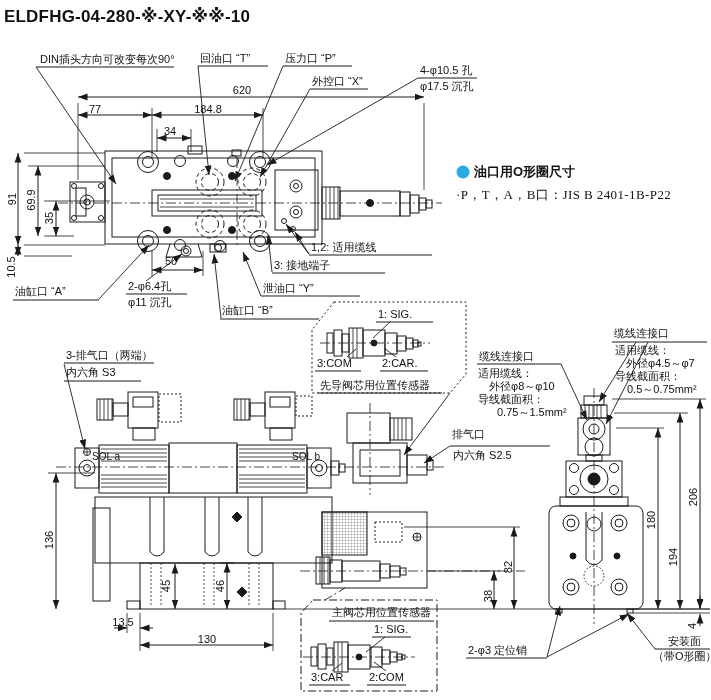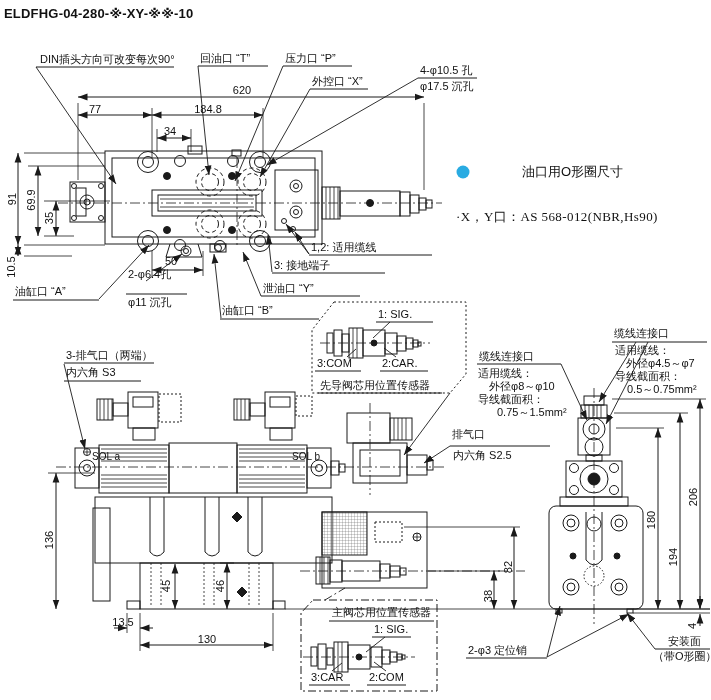--- a/index.html
+++ b/index.html
@@ -3,22 +3,22 @@
 <meta charset="utf-8">
 <style>
   html,body{margin:0;padding:0;background:#fff;}
   .page{position:relative;width:711px;height:700px;background:#fff;overflow:hidden;
         font-family:"Liberation Sans","DejaVu Sans",sans-serif;color:#111;}
   .page svg{position:absolute;left:0;top:0;}
   .lbl{position:absolute;white-space:nowrap;font-size:11px;line-height:1.1;}
   .c{transform:translate(-50%,-50%);}
   .v{transform:translate(-50%,-50%) rotate(-90deg);}
   .sm{font-size:10px;margin-top:20px;}
-  .title{position:absolute;left:4px;top:6px;font-size:13px;font-weight:bold;letter-spacing:.2px;white-space:nowrap;}
-  .head{font-size:13px;font-weight:normal;margin-left:48px;}
+  .title{position:absolute;left:4px;top:6px;font-size:17px;font-weight:bold;letter-spacing:.2px;white-space:nowrap;}
+  .head{font-size:13px;font-weight:bold;}
   .serif{font-family:"Liberation Serif","DejaVu Serif",serif;font-size:13px;letter-spacing:.4px;}
 </style>
 </head>
 <body>
 
 <div class="page">
 
 <svg width="711" height="700" viewBox="0 0 711 700">
   <defs>
     <marker id="ar" viewBox="0 0 10 8" markerWidth="10" markerHeight="8" refX="9.5" refY="4" orient="auto-start-reverse" markerUnits="userSpaceOnUse">
@@ -339,29 +339,29 @@
 <div class="lbl c" style="left:242px;top:90px">620</div>
 <div class="lbl c" style="left:95px;top:109px">77</div>
 <div class="lbl c" style="left:208px;top:109px">184.8</div>
 <div class="lbl c" style="left:170px;top:131px">34</div>
 <div class="lbl v" style="left:12px;top:199px">91</div>
 <div class="lbl v" style="left:31px;top:200px">69.9</div>
 <div class="lbl v" style="left:49px;top:218px">35</div>
 <div class="lbl v" style="left:11px;top:267px">10.5</div>
 <div class="lbl c" style="left:171px;top:261px">50</div>
 <div class="lbl" style="left:15px;top:285px">油缸口 “A”</div>
-<div class="lbl" style="left:128px;top:268px">2-φ6.4孔</div>
+<div class="lbl" style="left:128px;top:280px">2-φ6.4孔</div>
 <div class="lbl" style="left:128px;top:296px">φ11 沉孔</div>
 <div class="lbl" style="left:222px;top:304px">油缸口 “B”</div>
 <div class="lbl" style="left:263px;top:282px">泄油口 “Y”</div>
 <div class="lbl" style="left:274px;top:259px">3: 接地端子</div>
 <div class="lbl" style="left:311px;top:241px">1,2: 适用缆线</div>
 
 <div class="lbl head" style="left:474px;top:165px">油口用O形圈尺寸</div>
-<div class="lbl serif" style="left:456px;top:210px">·X，Y口：AS 568-012(NBR,Hs90)</div>
+<div class="lbl serif" style="left:456px;top:188px">·P，T，A，B口：JIS B 2401-1B-P22</div>
 
 <div class="lbl" style="left:378px;top:308px">1: SIG.</div>
 <div class="lbl" style="left:317px;top:357px">3:COM</div>
 <div class="lbl" style="left:382px;top:357px">2:CAR.</div>
 <div class="lbl" style="left:320px;top:379px">先导阀芯用位置传感器</div>
 
 <div class="lbl" style="left:66px;top:349px">3-排气口（两端）</div>
 <div class="lbl" style="left:66px;top:366px">内六角 S3</div>
 <div class="lbl sm" style="left:92px;top:431px">SOL a</div>
 <div class="lbl sm" style="left:292px;top:431px">SOL b</div>

